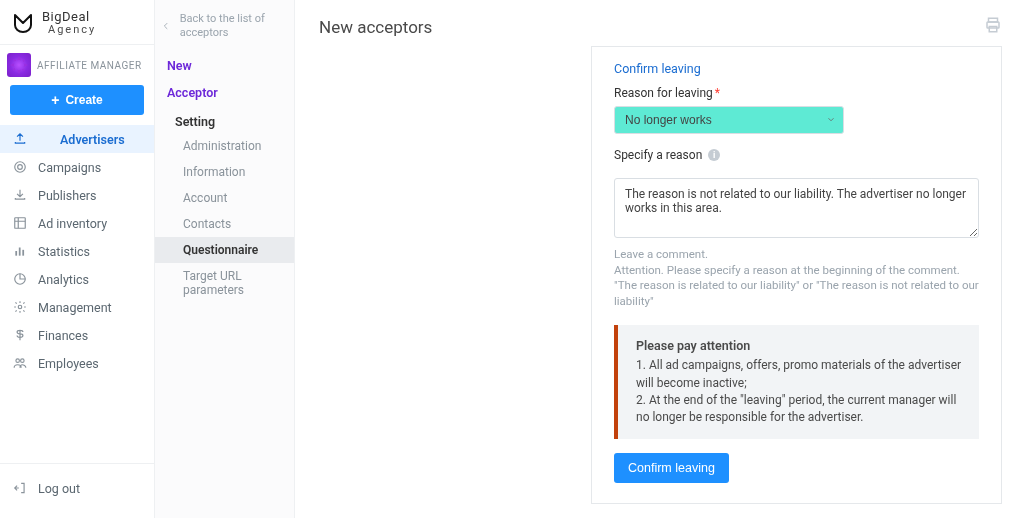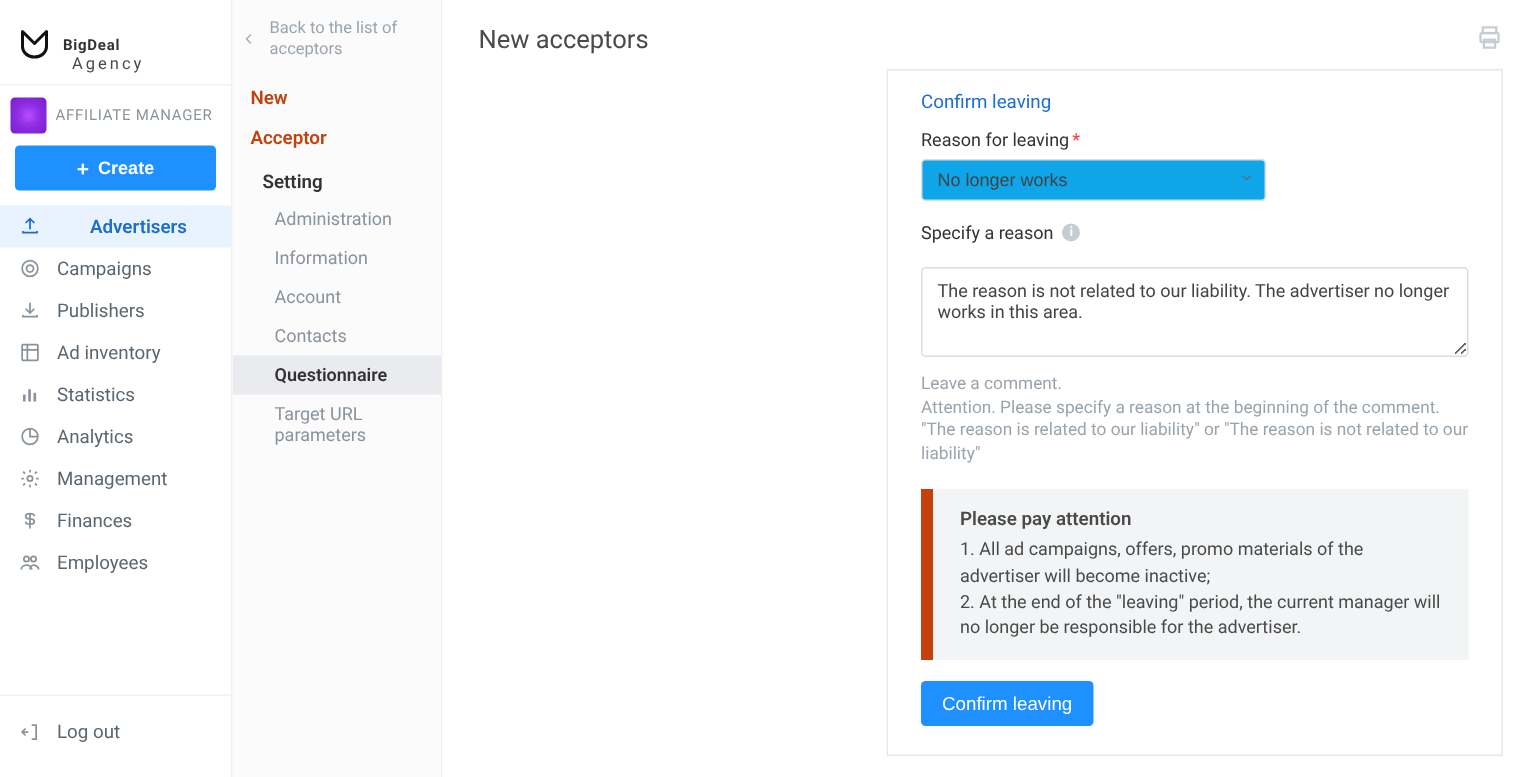--- a/index.html
+++ b/index.html
@@ -4,21 +4,21 @@
 <style>
   * { box-sizing: border-box; margin: 0; padding: 0; }
   body { font-family: -apple-system, BlinkMacSystemFont, "Segoe UI", Roboto, Arial, sans-serif; font-size: 13px; color: #333; background: #fff; width: 1024px; height: 518px; overflow: hidden; }
   .app { display: flex; width: 100%; height: 100%; }
 
   
   .sidebar { width: 155px; background: #fff; border-right: 1px solid #eef0f2; display: flex; flex-direction: column; position: relative; }
   .logo-wrap { display: flex; align-items: center; gap: 6px; padding: 10px 10px 8px 10px; }
   .logo-mark { width: 26px; height: 26px; display: flex; align-items: center; justify-content: center; }
   .logo-text { display: flex; flex-direction: column; line-height: 1.05; }
-  .logo-text .l1 { font-weight: 700; font-size: 10px; letter-spacing: 0.5px; margin-top: 16px; }
+  .logo-text .l1 { font-weight: 400; font-size: 13px; letter-spacing: 0.5px; }
   .logo-text .l2 { font-size: 11px; letter-spacing: 2px; color: #4a4a4a; padding-left: 6px; }
   .sep { height: 1px; background: #eef0f2; margin: 0 0 8px 0; }
 
   .role-row { display: flex; align-items: center; gap: 6px; padding: 0 10px 8px 7px; }
   .role-avatar { width: 24px; height: 24px; border-radius: 3px; background: radial-gradient(circle at 50% 50%, #b84fff 0%, #8a2be2 50%, #7a1fc9 100%); display: flex; align-items: center; justify-content: center; color: #fff; font-size: 10px; font-weight: 700; }
   .role-label { font-size: 10px; letter-spacing: 0.5px; color: #8a939b; }
 
   .create-btn { margin: 0 10px 10px 10px; height: 30px; background: #1e90ff; color: #fff; border: none; border-radius: 3px; font-size: 12px; font-weight: 600; cursor: pointer; display: flex; align-items: center; justify-content: center; gap: 6px; }
   .create-btn .plus { font-size: 14px; line-height: 1; }
 
@@ -27,47 +27,47 @@
   .nav li .nicon { width: 16px; height: 16px; display: flex; align-items: center; justify-content: center; color: #8a939b; }
   .nav li.active { background: #e9f3ff; color: #1b6dd1; font-weight: 600; gap: 32px; }
   .nav li.active .nicon { color: #1b6dd1; }
   .nav-gap { height: 1px; background: #eef0f2; margin: 10px 0; }
   .logout-sec { position: absolute; bottom: 12px; left: 0; right: 0; padding-bottom: 4px; }
 
   
   .subnav { width: 140px; background: #fbfbfc; border-right: 1px solid #eef0f2; padding: 12px 0 0 0; }
   .subnav .back { display: flex; align-items: center; gap: 8px; padding: 0 10px 12px 6px; color: #9aa4ad; font-size: 11px; line-height: 1.25; cursor: pointer; }
   .subnav .back .chev { width: 14px; height: 14px; display: flex; align-items: center; justify-content: center; }
-  .subnav .group-title { padding: 6px 12px; color: #c2410c; font-size: 12.5px; font-weight: 600; }
+  .subnav .group-title { padding: 6px 12px; color: #6d28d9; font-size: 12.5px; font-weight: 600; }
   .subnav .group-title.sub { padding: 8px 12px 2px 20px; color: #333; }
   .subnav ul { list-style: none; padding-left: 20px; margin: 2px 0 8px 0; }
   .subnav ul li { padding: 6px 8px; color: #8a939b; font-size: 12px; cursor: pointer; }
   .subnav ul li.active { background: #e9ebee; color: #333; font-weight: 600; margin-left: -20px; padding-left: 28px; }
 
   
   .main { flex: 1; display: flex; flex-direction: column; background: #fff; position: relative; }
   .main-header { display: flex; align-items: center; justify-content: space-between; padding: 16px 22px 14px 24px; }
   .page-title { font-size: 17px; color: #4a4a4a; font-weight: 400; }
   .print-btn { color: #c5ccd3; cursor: pointer; }
   .card-outer { position: absolute; left: 296px; right: 22px; top: 46px; bottom: 14px; overflow: hidden; }
   .card-inner { position: absolute; inset: 0; border: 1px solid #e5e8eb; border-radius: 0; background: #fff; }
   .card-pad { padding: 14px 22px 16px 22px; }
 
   .confirm-title { color: #1b6dd1; font-size: 12.5px; margin-bottom: 10px; }
   .field-label { font-size: 12px; color: #333; margin-bottom: 6px; }
   .req { color: #ff3b30; margin-left: 2px; }
   .select-wrap { position: relative; width: 230px; }
-  .select-ctl { width: 100%; height: 28px; border: 1px solid #d9dee3; border-radius: 3px; background: #0ea5e9; padding: 0 26px 0 10px; font-size: 12px; color: #444; cursor: pointer; text-align: left; }
+  .select-ctl { width: 100%; height: 28px; border: 1px solid #d9dee3; border-radius: 3px; background: #5eead4; padding: 0 26px 0 10px; font-size: 12px; color: #444; cursor: pointer; text-align: left; }
   .select-chev { position: absolute; right: 8px; top: 50%; transform: translateY(-50%); color: #666; pointer-events: none; }
   .spec-row { display: flex; align-items: center; gap: 6px; margin: 14px 0 16px 0; }
   .info-icon { width: 12px; height: 12px; border-radius: 50%; background: #c5ccd3; color: #fff; display: inline-flex; align-items: center; justify-content: center; font-size: 9px; font-weight: 700; }
   .reason-area { width: 100%; height: 60px; border: 1px solid #d9dee3; border-radius: 3px; padding: 8px 10px; font-size: 12px; color: #444; resize: vertical; font-family: inherit; }
   .hint-block { margin-top: 6px; font-size: 11.5px; color: #9aa4ad; line-height: 1.35; }
   .hint-block .h1 { display: block; }
-  .callout { margin-top: 16px; background: #f2f4f6; padding: 12px 14px 12px 18px; border-left: 8px solid #c2410c; color: #4a4a4a; font-size: 12px; line-height: 1.45; }
+  .callout { margin-top: 16px; background: #f2f4f6; padding: 12px 14px 12px 18px; border-left: 4px solid #c2410c; color: #4a4a4a; font-size: 12px; line-height: 1.45; }
   .callout .ct { font-weight: 600; margin-bottom: 2px; font-size: 12.5px; }
   .confirm-btn { margin-top: 14px; height: 30px; background: #1e90ff; color: #fff; border: none; border-radius: 3px; font-size: 12.5px; padding: 0 14px; cursor: pointer; }
   .target-row { margin-top: 22px; padding-top: 14px; border-top: 1px solid #eef0f2; display: flex; align-items: center; gap: 10px; cursor: pointer; }
 
   
 </style>
 </head>
 <body>
 
 <div class="app">

